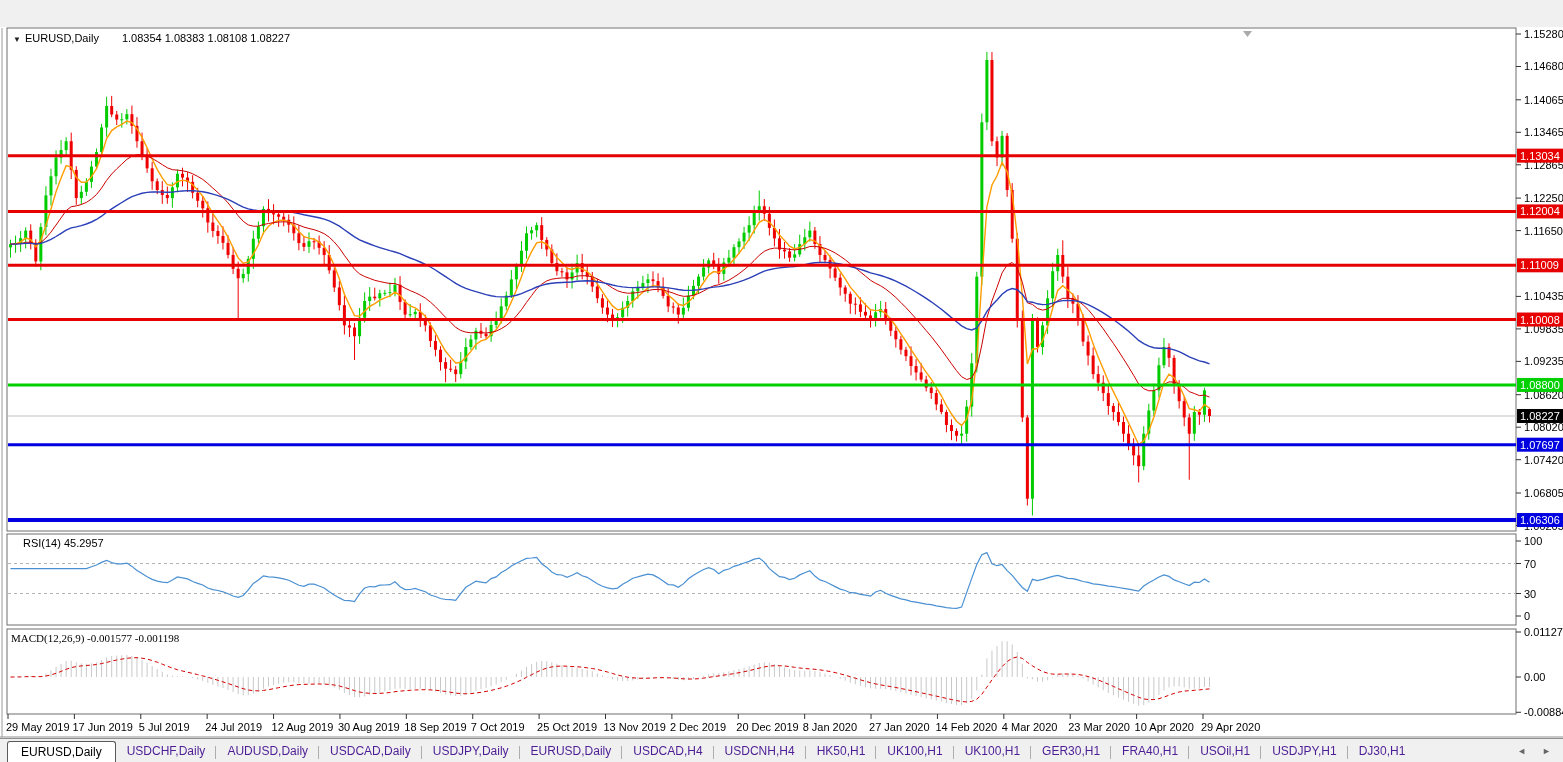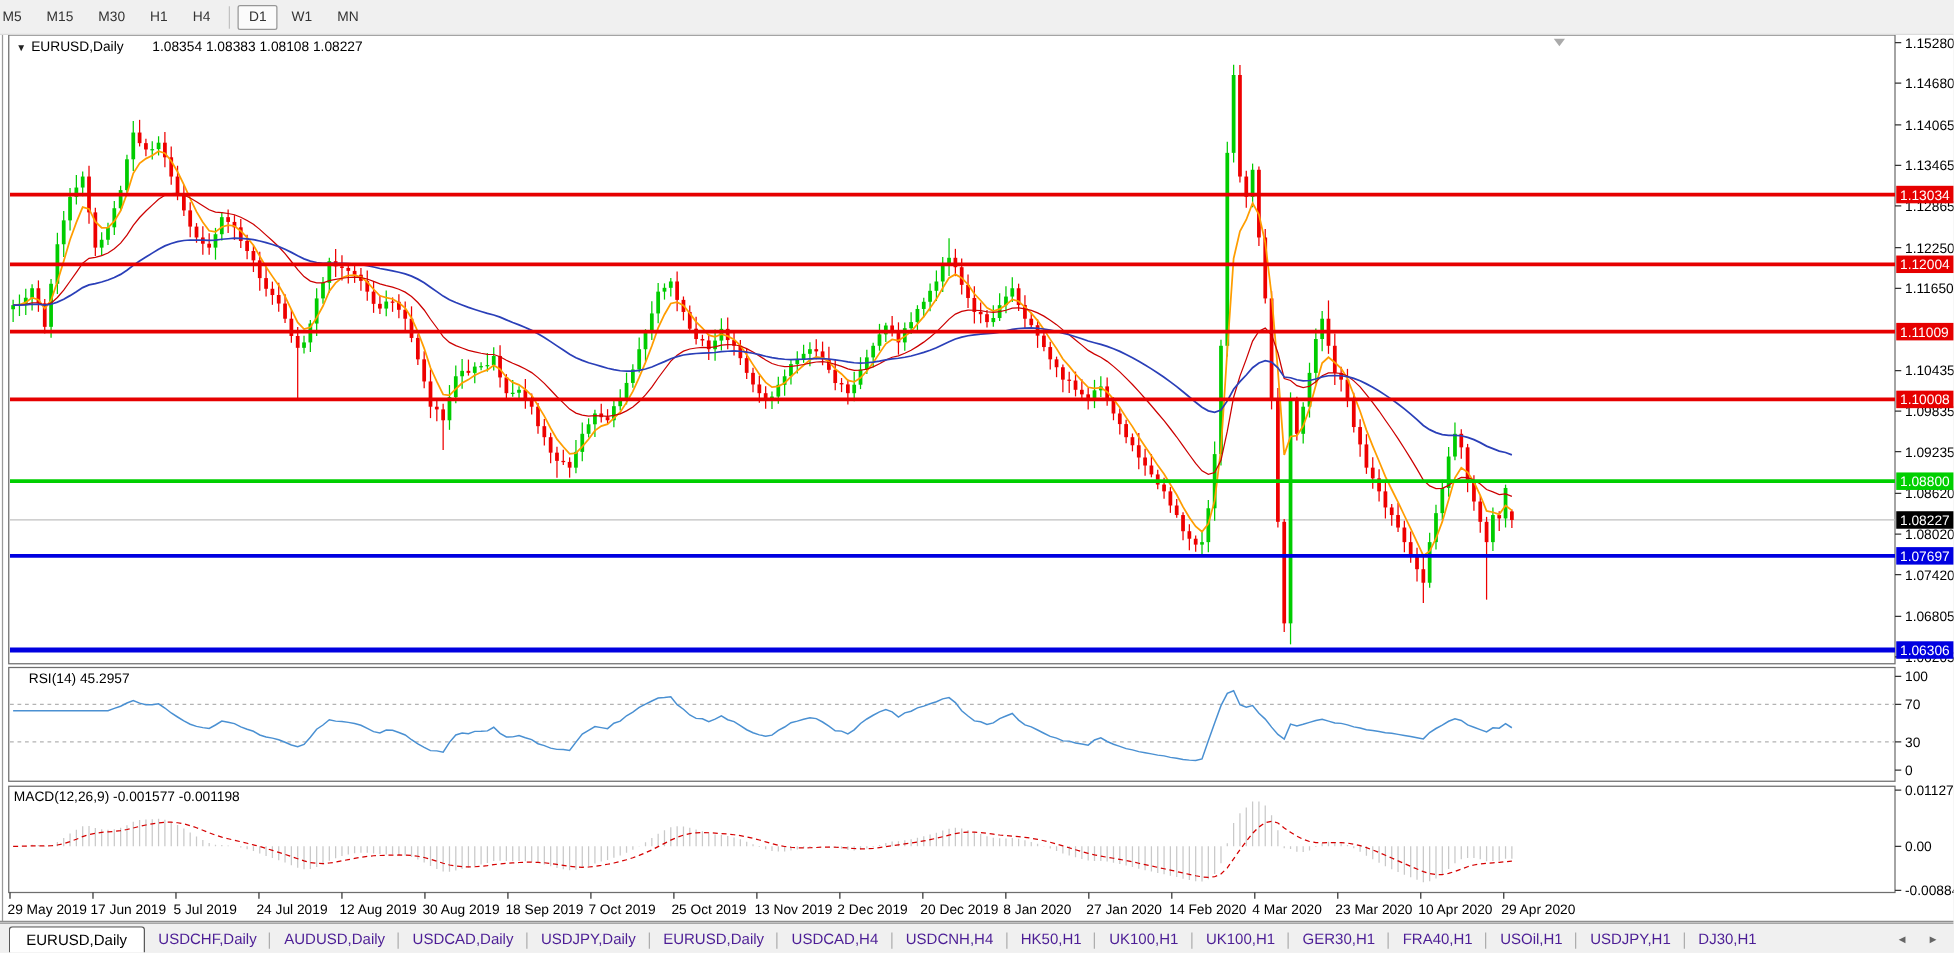--- a/index.html
+++ b/index.html
@@ -14,47 +14,36 @@
   .tf-btn.active{background:#fbfbfb;border:1px solid #979797;}
   .tf-btn.first{margin-left:-7px;}
   .tf-sep{width:1px;height:18px;background:#c2c2c2;margin:0 5px;}
   
   .ov{position:absolute;z-index:3;font-size:11px;color:#000;white-space:nowrap;}
   #chartTitle{left:13px;top:32px;}
   #chartTitle .sym{margin-left:4px;}
   #chartTitle .vals{margin-left:23px;}
   #chartTitle .dd{font-size:8px;color:#222;}
   #rsiLabel{left:7px;top:537px;margin-left:16px;}
-  #macdLabel{left:11px;top:632px;}
+  #macdLabel{left:11px;top:632px;font-family:Liberation Serif, serif;}
   
   .tabbar{position:absolute;left:0;top:738px;width:1563px;height:24px;background:#f0f0f0;
           border-top:1px solid #8f8f8f;display:flex;align-items:center;z-index:3;}
   .tab{font-size:12px;color:#4c1d95;padding:3px 11px;white-space:nowrap;position:relative;cursor:default;}
   .tab.inactive:not(:last-of-type)::after{content:"";position:absolute;right:0;top:5px;height:13px;width:1px;background:#adadad;}
   .tab.active{background:#ffffff;border:1px solid #5a5a5a;border-bottom:1px solid #fff;color:#000;
               border-radius:3px 3px 0 0;margin-left:7px;margin-bottom:-1px;padding:3px 13px;}
   .scrollers{margin-left:auto;display:flex;gap:16px;padding-right:12px;color:#666;font-size:9px;}
   .scrollers span{cursor:default;}
 </style>
 </head>
 <body>
 
 <div id="screen">
 
-  <div class="toolbar">
-      <div class="tf-btn first">M5</div>
-      <div class="tf-btn">M15</div>
-      <div class="tf-btn">M30</div>
-      <div class="tf-btn">H1</div>
-      <div class="tf-btn">H4</div>
-      <div class="tf-sep"></div>
-      <div class="tf-btn active">D1</div>
-      <div class="tf-btn">W1</div>
-      <div class="tf-btn">MN</div>
-    </div>
 
   <svg id="chartSvg" width="1563" height="738">
       <rect x="0" y="27" width="1563" height="711" fill="#ffffff"></rect>
       <line x1="2" x2="2" y1="28" y2="737" stroke="#9a9a9a"></line>
       <g>
         <rect x="7" y="28" width="1509" height="503" fill="#fff" stroke="#6e6e6e"></rect>
         <rect x="7" y="534" width="1509" height="91" fill="#fff" stroke="#6e6e6e"></rect>
         <rect x="7" y="629" width="1509" height="85" fill="#fff" stroke="#6e6e6e"></rect>
       </g>
       <line x1="0" x2="1563" y1="737" y2="737" stroke="#8f8f8f"></line>

